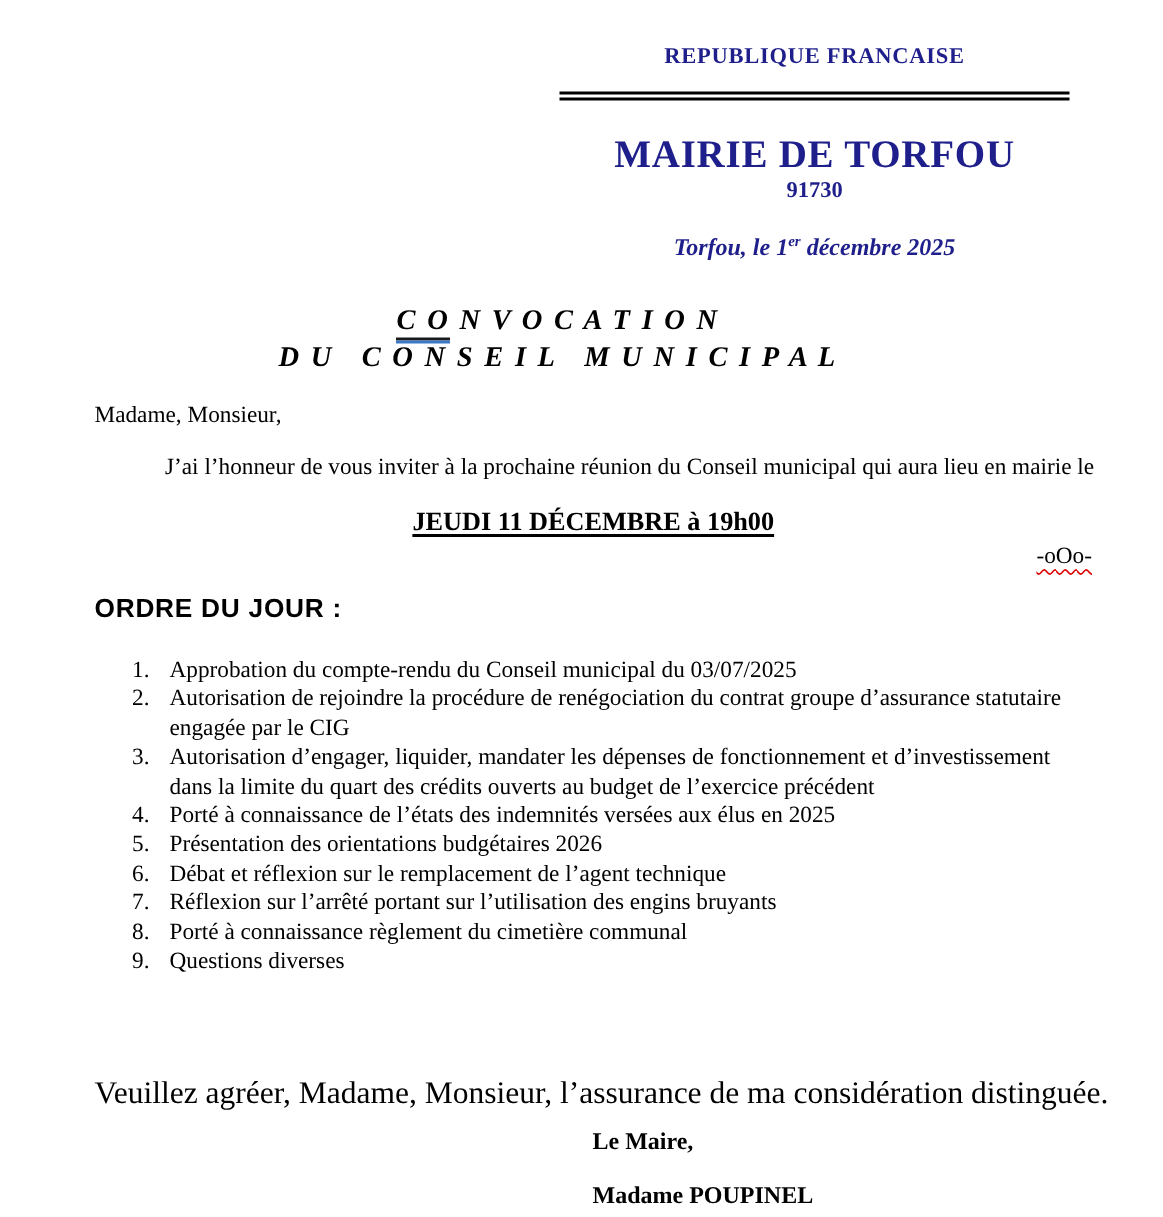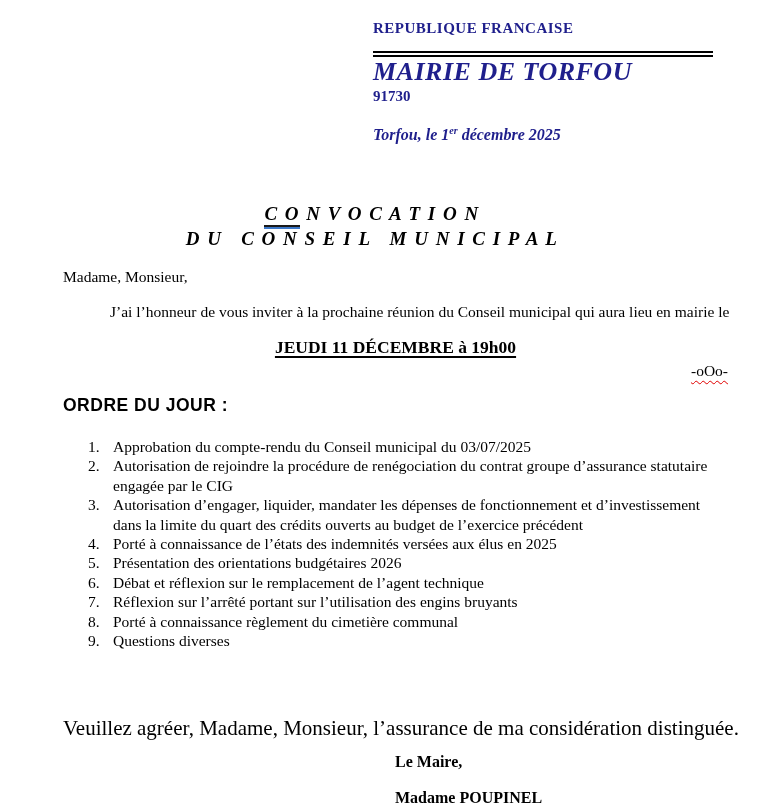--- a/index.html
+++ b/index.html
@@ -12,24 +12,24 @@
   html,body{margin:0;padding:0;background:var(--color-page_background);}
   .page{
     position:relative;
     width:775px;height:811px;
     background:var(--color-page_background);
     font-family:"Liberation Serif",serif;
     color:var(--color-text);
     overflow:hidden;
   }
   
-  .header-col{position:absolute;left:373px;top:19px;width:340px;text-align:left;}
+  .header-col{position:absolute;left:373px;top:29px;width:340px;text-align:center;}
   .republique{font-size:15px;font-weight:bold;color:var(--color-navy);letter-spacing:.5px;line-height:18px;}
   .double-rule{margin-top:14px;height:2px;border-top:2px solid #000;border-bottom:2px solid #000;}
-  .mairie{font-size:26px;font-weight:bold;color:var(--color-navy);line-height:30px;letter-spacing:.5px;font-style:italic;}
+  .mairie{margin-top:21px;font-size:26px;font-weight:bold;color:var(--color-navy);line-height:30px;letter-spacing:.5px;}
   .cp{font-size:15px;font-weight:bold;color:var(--color-navy);line-height:18px;}
   .dateline{margin-top:16px;font-size:16px;font-weight:bold;font-style:italic;color:var(--color-navy);line-height:19px;}
   .dateline sup{font-size:10px;}
   
   .title-block{position:absolute;top:201px;left:0;width:744px;text-align:center;
                font-weight:bold;font-style:italic;font-size:19px;line-height:25px;}
   .title-line1,.title-line2{white-space:pre;letter-spacing:1.5px;}
   .co-underline{position:relative;border-bottom:2px solid #1a1a1a;padding-bottom:1px;}
   .co-underline::after{content:"";position:absolute;left:0;right:0;bottom:-4px;height:2px;background:var(--color-accent_blue);}
   

